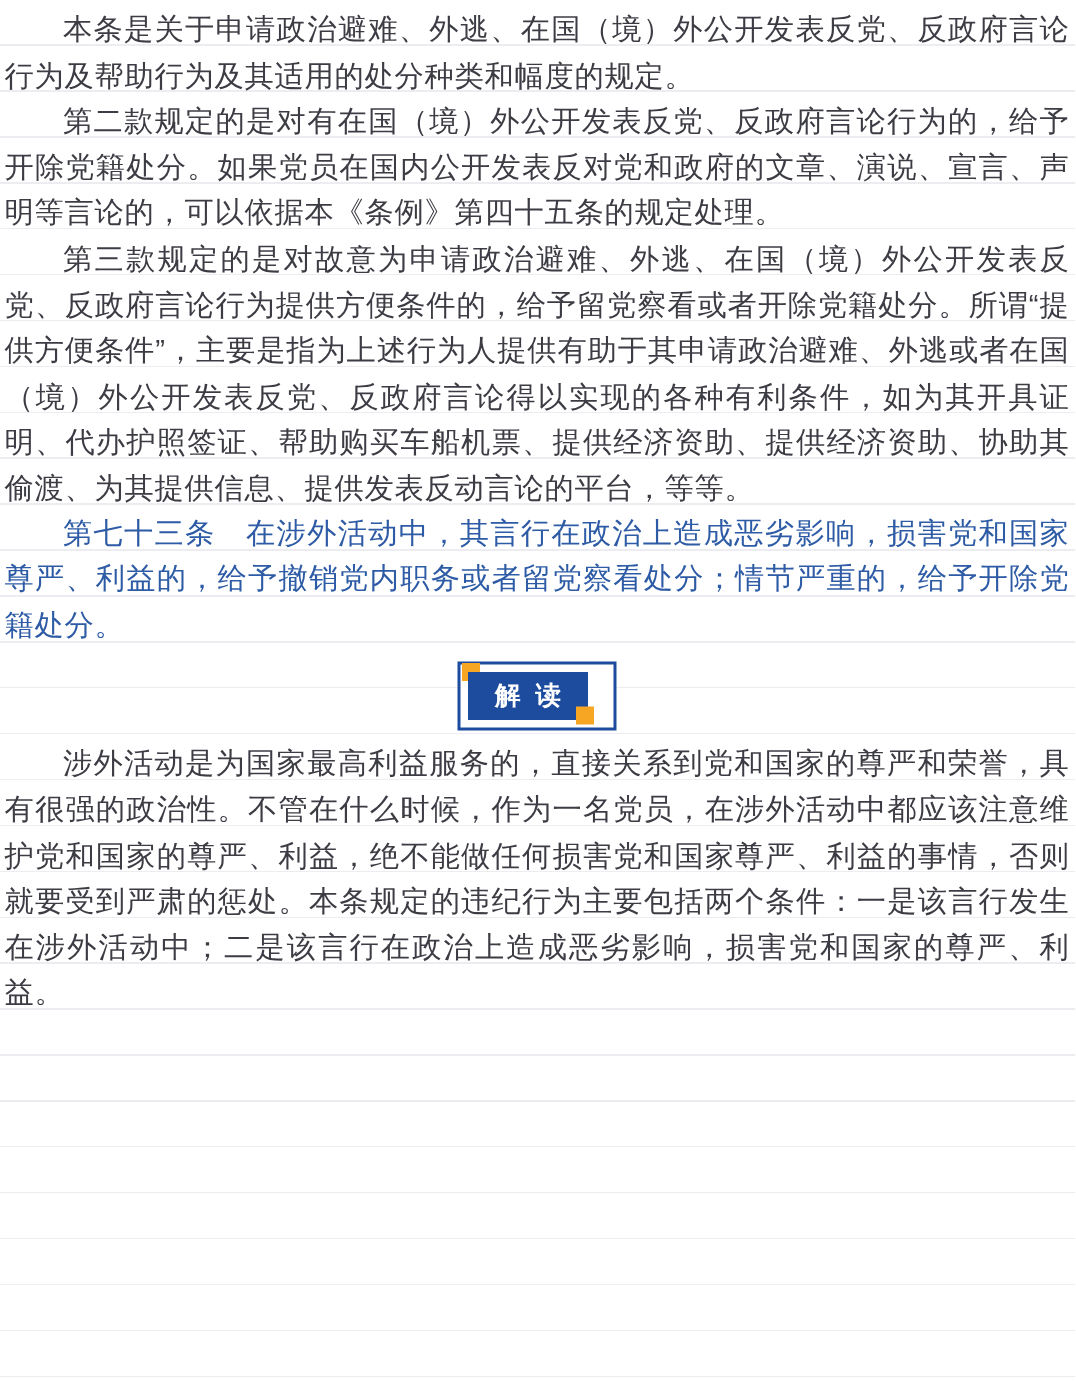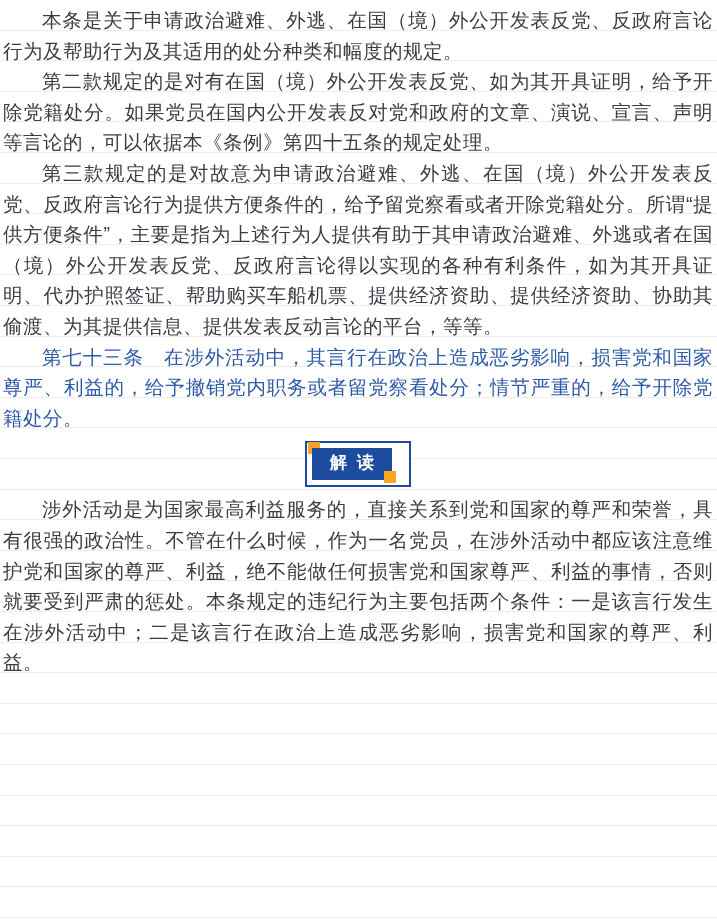--- a/index.html
+++ b/index.html
@@ -32,35 +32,35 @@
     background-origin: padding-box;
   }
   .page p {
     margin: 0;
     padding: 0;
     text-indent: 2em;
     letter-spacing: 0.5px;
   }
   .page p.highlight {
     color: #2e5ba5;
+    font-family: Liberation Serif, serif;
   }
   .badge-row {
     height: 61px;
     display: flex;
     align-items: center;
     justify-content: center;
   }
   .badge {
     position: relative;
     box-sizing: border-box;
     width: 106px;
     height: 46px;
     border: 2px solid #1d4c9f;
     background: #ffffff;
-    font-family: Liberation Mono, monospace;
   }
   .badge .accent {
     position: absolute;
     width: 12px;
     height: 12px;
     background: #f6a623;
   }
   .badge .accent.tl {
     left: 1px;
     top: -1px;
@@ -94,21 +94,21 @@
   }
 </style>
 </head>
 <body>
 
 <div class="page">
 
   <p>本条是关于申请政治避难、外逃、在国（境）外公开发表反党、反政府言论行为及帮助行为及其适用的处分种类和幅度的规定。</p>
 
 
-  <p>第二款规定的是对有在国（境）外公开发表反党、如为其开具证明，给予开除党籍处分。如果党员在国内公开发表反对党和政府的文章、演说、宣言、声明等言论的，可以依据本《条例》第四十五条的规定处理。</p>
+  <p>第二款规定的是对有在国（境）外公开发表反党、反政府言论行为的，给予开除党籍处分。如果党员在国内公开发表反对党和政府的文章、演说、宣言、声明等言论的，可以依据本《条例》第四十五条的规定处理。</p>
 
   <p>第三款规定的是对故意为申请政治避难、外逃、在国（境）外公开发表反党、反政府言论行为提供方便条件的，给予留党察看或者开除党籍处分。所谓“提供方便条件”，主要是指为上述行为人提供有助于其申请政治避难、外逃或者在国（境）外公开发表反党、反政府言论得以实现的各种有利条件，如为其开具证明、代办护照签证、帮助购买车船机票、提供经济资助、提供经济资助、协助其偷渡、为其提供信息、提供发表反动言论的平台，等等。</p>
 
   <p class="highlight">第七十三条　在涉外活动中，其言行在政治上造成恶劣影响，损害党和国家尊严、利益的，给予撤销党内职务或者留党察看处分；情节严重的，给予开除党籍处分。</p>
 
   <div class="badge-row">
     <div class="badge">
       <span class="accent tl"></span>
       <span class="accent br"></span>
       <span class="badge-inner">

